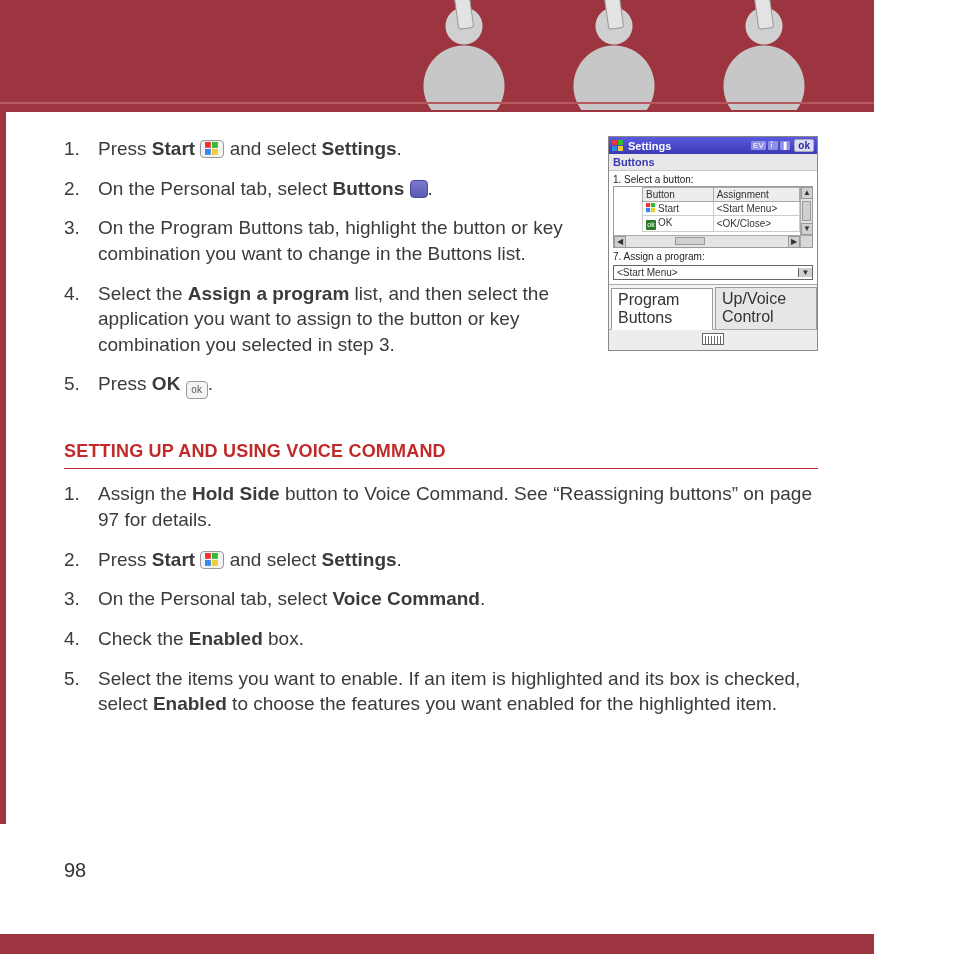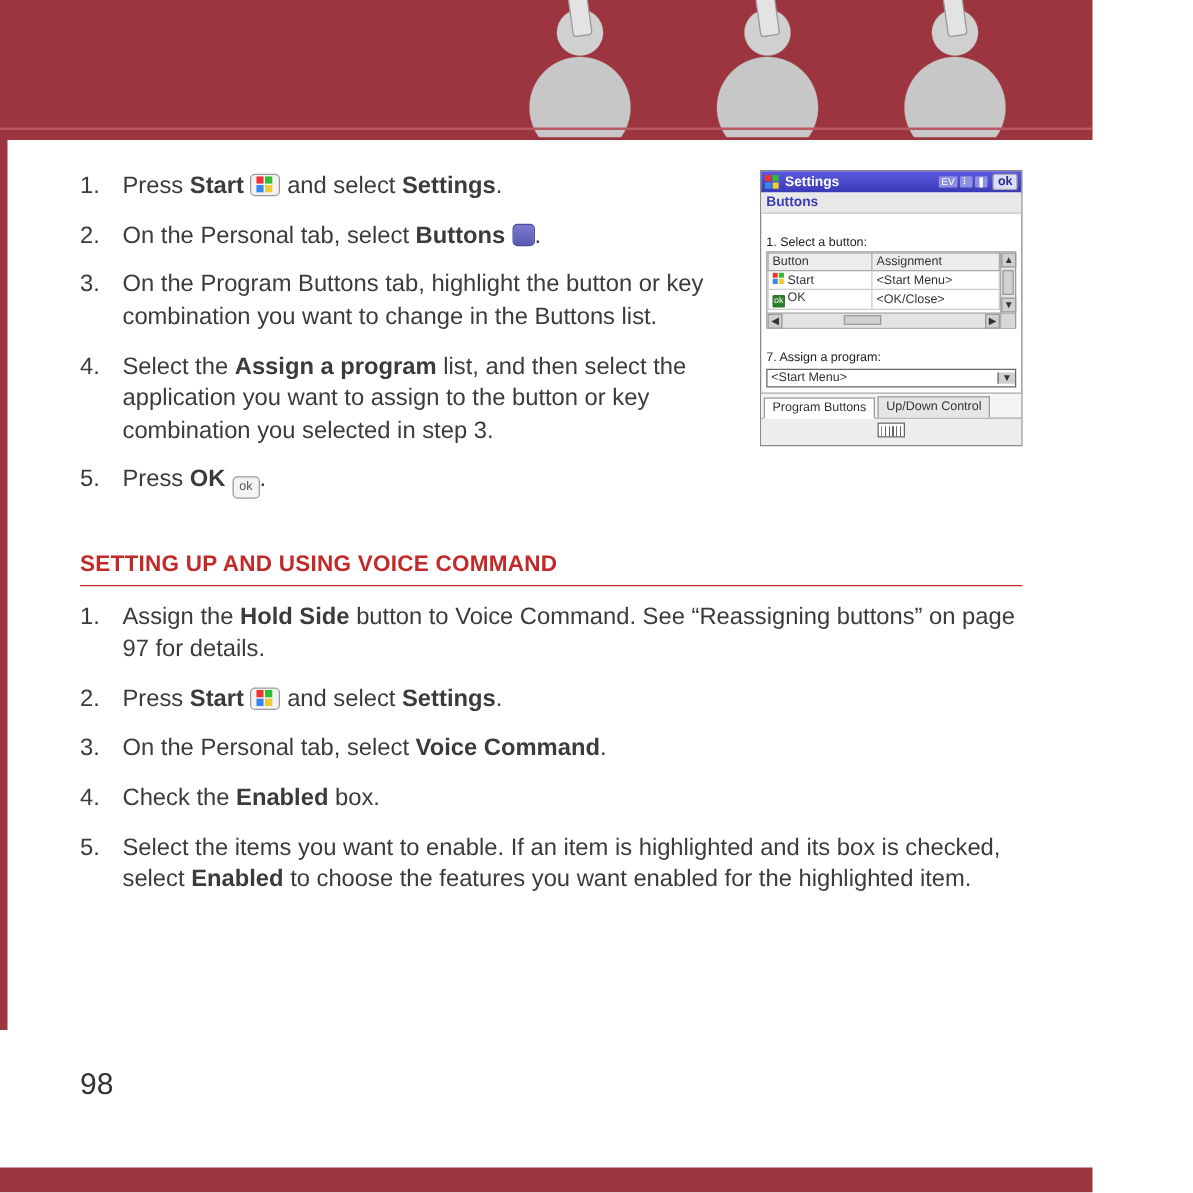--- a/index.html
+++ b/index.html
@@ -152,21 +152,21 @@
     font-size: 19px;
     line-height: 1.35;
     color: #3b3b3b;
     margin: 14px 0 16px 0;
   }
 
   .page-num {
     position: absolute;
     left: 64px;
     bottom: 72px;
-    font-size: 24px;
+    font-size: 20px;
     color: #333;
   }
 
   
   .wm {
     width: 210px;
     border: 1px solid #888;
     font-family: Tahoma, Arial, sans-serif;
     font-size: 10px;
     background: #fff;
@@ -202,27 +202,28 @@
   }
   .wm .subhead {
     background: #e8e8e8;
     color: #3a3ab5;
     font-weight: bold;
     padding: 2px 4px;
     font-size: 11px;
     border-bottom: 1px solid #c8c8c8;
   }
   .wm .field-label {
-    padding: 18px 4px 1px 4px;
+    padding: 3px 4px 1px 4px;
     color: #222;
   }
   .wm .grid-wrap {
     margin: 0 4px;
     border: 1px solid #9a9a9a;
     position: relative;
+    padding-left: 28px;
   }
   .wm table {
     width: calc(100% - 12px);
     border-collapse: collapse;
     table-layout: fixed;
   }
   .wm th {
     background: #ededed;
     border: 1px solid #aaa;
     font-weight: normal;
@@ -320,21 +321,21 @@
     background: #f4f4f4;
     padding-top: 2px;
     gap: 2px;
     padding-left: 2px;
   }
   .wm .tab {
     padding: 2px 6px;
     border: 1px solid #9a9a9a;
     border-bottom: none;
     background: #e6e6e6;
-    font-size: 10px;
+    font-size: 16px;
   }
   .wm .tab.active {
     background: #fff;
     font-weight: normal;
     border-bottom: 1px solid #fff;
     position: relative;
     top: 1px;
   }
   .wm .sip {
     text-align: center;
@@ -455,21 +456,21 @@
           </div>
           <div class="corner"></div>
         </div>
         <div class="field-label">7. Assign a program:</div>
         <div class="dropdown">
           <div class="dd-val">&lt;Start Menu&gt;</div>
           <div class="dd-btn">▼</div>
         </div>
         <div class="tabs">
           <div class="tab active">Program Buttons</div>
-          <div class="tab">Up/Down Control</div>
+          <div class="tab">Up/Voice Control</div>
         </div>
         <div class="sip">
           <span class="sip-ico"></span>
         </div>
       </div>
     </div>
 
     <h3 class="section">SETTING UP AND USING VOICE COMMAND</h3>
     <ol class="steps" id="steps2">
         <li>Assign the <b>Hold Side</b> button to Voice Command. See “Reassigning buttons” on page 97 for details.</li>

